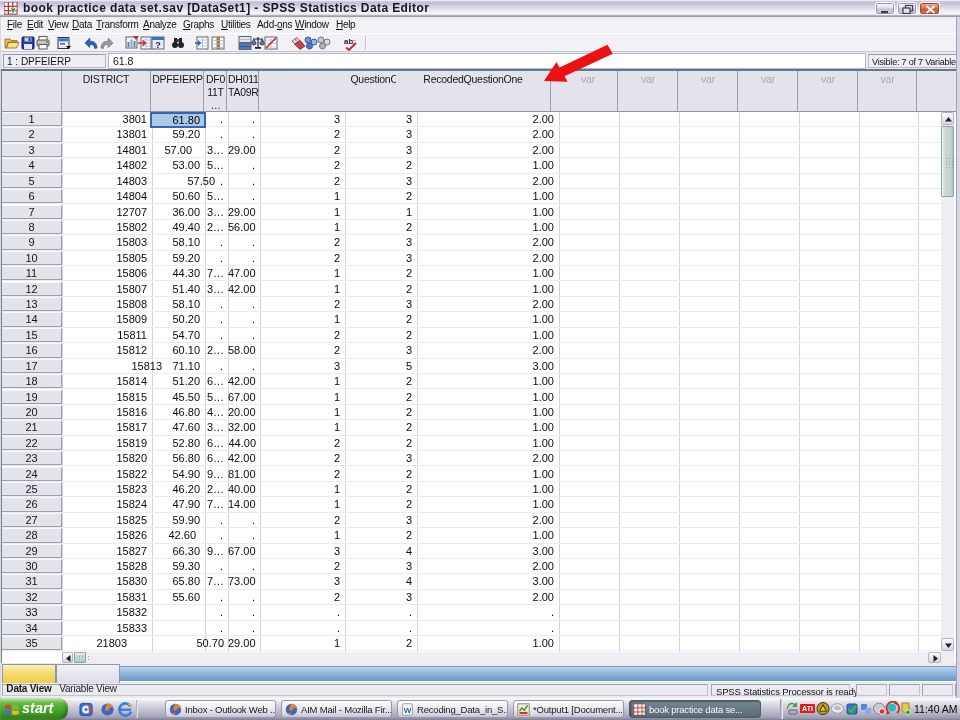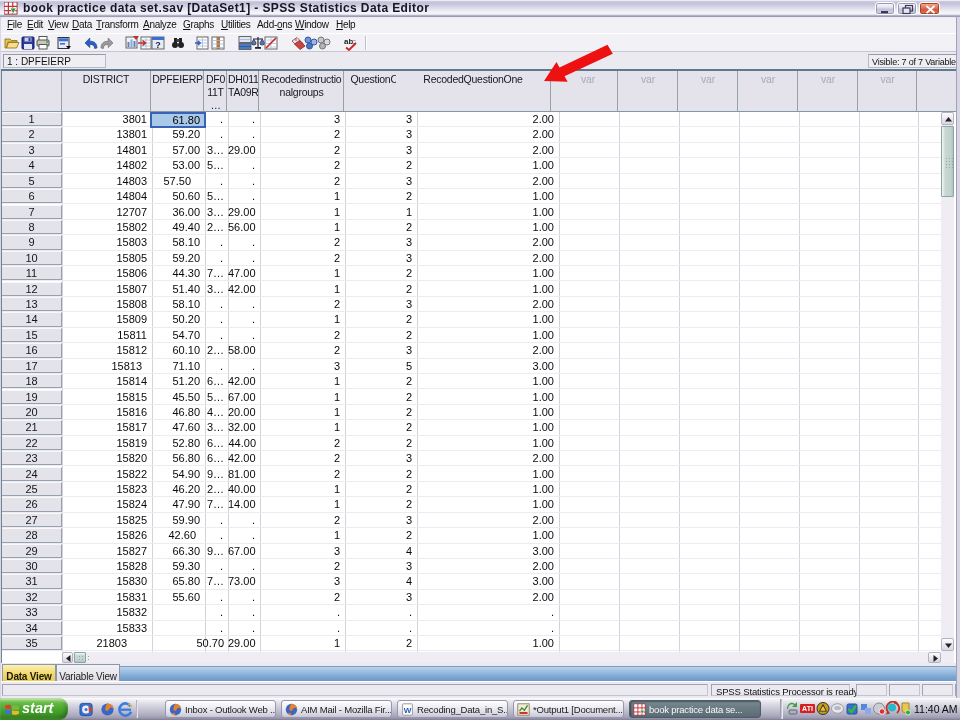--- a/index.html
+++ b/index.html
@@ -58,21 +58,21 @@
  background:linear-gradient(90deg,#F2F6F5,#C7D7D2 30%,#C2D3CE 80%,#AEC2BD);border:1px solid #8BA4A6;border-radius:1px}
 #hsb {position:absolute;left:62px;top:582.5px;width:879px;height:11px;background:#EFEDF3}
 #hthumb {position:absolute;left:12px;top:0;width:12px;height:11px;
  background:linear-gradient(180deg,#F2F6F5,#C7D7D2 30%,#C2D3CE 80%,#AEC2BD);border:1px solid #8BA4A6;border-radius:1px}
 .grip {position:absolute;background:radial-gradient(circle,#8FA8A2 28%,transparent 30%) 0 0/3px 3px}
 
 
 #tabrow {position:absolute;left:0;top:663px;width:960px;height:18px;background:#ECEAF1}
 #tabstrip {position:absolute;left:120px;top:3px;width:838px;height:15px;
  background:linear-gradient(180deg,#BAD2EB 0%,#97BBDF 40%,#7AA3D0 75%,#6E99C8 100%);border-top:1px solid #7E9CBF}
-.tab {position:absolute;top:1px;height:17px;font-size:10px;letter-spacing:-0.2px;white-space:nowrap;text-align:center;border:1px solid #8A98A8;border-bottom:none;padding-top:6px}
+.tab {position:absolute;top:1px;height:17px;font-size:10px;letter-spacing:-0.2px;white-space:nowrap;text-align:center;border:1px solid #8A98A8;border-bottom:none;padding-top:18px}
 #tab1 {left:2px;width:54px;background:linear-gradient(180deg,#FBF0B8 0%,#F3D868 55%,#EFCE4E 100%);font-weight:bold;color:#1A1A10;z-index:3}
 #tab2 {left:56px;width:64px;background:linear-gradient(180deg,#F2F1F6,#DEDDE6);color:#222;z-index:2}
 
 
 #status {position:absolute;left:0;top:681px;width:960px;height:16px;background:#ECEAF1;border-top:1px solid #FFF}
 .sbox {position:absolute;top:2px;height:12px;border:1px solid #C4C3D0;border-top-color:#A3A2B4;border-left-color:#A3A2B4;background:#ECEAF1}
 #status .msg {font-size:9.5px;letter-spacing:-0.15px;color:#111;padding:1px 0 0 4px;white-space:nowrap}
 
 
 #task {position:absolute;left:0;top:698px;width:960px;height:22px;
@@ -234,32 +234,32 @@
 <svg class="ti" style="left:342px" width="16" height="16" viewBox="0 0 16 16">
         <text x="1" y="9" font-size="8" fill="#222" font-family="sans-serif" font-weight="bold">ab</text>
         <text x="9" y="9" font-size="8" fill="#888" font-family="sans-serif">c</text>
         <path d="M3 12.5 L6 15 L13 8" stroke="#CC2222" stroke-width="1.8" fill="none"></path>
       </svg>
   <div id="tsep"></div>
  </div>
 
  <div id="refbar">
   <div id="refbox">1 : DPFEIERP</div>
+  <div id="editbox">61.8</div>
   <div id="visbox">Visible: 7 of 7 Variables</div>
  </div>
 
  <div id="grid">
   <div class="topline"></div>
   <div id="ghead">
    <div class="corner"></div>
 <div class="hc " style="left:62px;width:89px">DISTRICT</div>
 <div class="hc " style="left:152px;width:52px">DPFEIERP</div>
 <div class="hc " style="left:205px;width:22px">DF0<br>11T<br>…</div>
 <div class="hc " style="left:228px;width:31px">DH011<br>TA09R</div>
-<div class="hc " style="left:260px;width:84px">Recodedinstructio<br>nalgroups</div>
 <div class="hc " style="left:345px;width:71px">QuestionOne</div>
 <div class="hc " style="left:396px;width:155px">RecodedQuestionOne</div>
 <div class="hc v" style="left:559px;width:59px">var</div>
 <div class="hc v" style="left:619px;width:59px">var</div>
 <div class="hc v" style="left:679px;width:59px">var</div>
 <div class="hc v" style="left:739px;width:59px">var</div>
 <div class="hc v" style="left:799px;width:59px">var</div>
 <div class="hc v" style="left:859px;width:58px">var</div>
 <div class="hc v nb" style="left:918px;width:22px"></div>
   </div>
@@ -295,41 +295,41 @@
           <span class="c" style="left:152px;width:48px">59.20</span>
           <span class="c" style="left:205px;width:18px">.</span>
           <span class="c" style="left:228px;width:27px">.</span>
           <span class="c" style="left:260px;width:80px">2</span>
           <span class="c" style="left:345px;width:67px">3</span>
           <span class="c" style="left:417px;width:137px">2.00</span>
         </div>
 <div class="row" style="top:30.8px">
           <div class="rn" style="top:0">3</div>
           <span class="c" style="left:62px;width:85px">14801</span>
-          <span class="c" style="left:152px;width:48px">57.00</span>
+          <span class="c" style="left:152px;width:40px">57.00</span>
           <span class="c l" style="left:207px;width:19px">3…</span>
           <span class="c" style="left:228px;width:27px">29.00</span>
           <span class="c" style="left:260px;width:80px">2</span>
           <span class="c" style="left:345px;width:67px">3</span>
           <span class="c" style="left:417px;width:137px">2.00</span>
         </div>
 <div class="row" style="top:46.2px">
           <div class="rn" style="top:0">4</div>
           <span class="c" style="left:62px;width:85px">14802</span>
           <span class="c" style="left:152px;width:48px">53.00</span>
           <span class="c l" style="left:207px;width:19px">5…</span>
           <span class="c" style="left:228px;width:27px">.</span>
           <span class="c" style="left:260px;width:80px">2</span>
           <span class="c" style="left:345px;width:67px">2</span>
           <span class="c" style="left:417px;width:137px">1.00</span>
         </div>
 <div class="row" style="top:61.7px">
           <div class="rn" style="top:0">5</div>
           <span class="c" style="left:62px;width:85px">14803</span>
-          <span class="c" style="left:152px;width:39px">57.50</span>
+          <span class="c" style="left:152px;width:63px">57.50</span>
           <span class="c" style="left:205px;width:18px">.</span>
           <span class="c" style="left:228px;width:27px">.</span>
           <span class="c" style="left:260px;width:80px">2</span>
           <span class="c" style="left:345px;width:67px">3</span>
           <span class="c" style="left:417px;width:137px">2.00</span>
         </div>
 <div class="row" style="top:77.1px">
           <div class="rn" style="top:0">6</div>
           <span class="c" style="left:62px;width:85px">14804</span>
           <span class="c" style="left:152px;width:48px">50.60</span>
@@ -434,21 +434,21 @@
           <span class="c" style="left:62px;width:85px">15812</span>
           <span class="c" style="left:152px;width:48px">60.10</span>
           <span class="c l" style="left:207px;width:19px">2…</span>
           <span class="c" style="left:228px;width:27px">58.00</span>
           <span class="c" style="left:260px;width:80px">2</span>
           <span class="c" style="left:345px;width:67px">3</span>
           <span class="c" style="left:417px;width:137px">2.00</span>
         </div>
 <div class="row" style="top:246.6px">
           <div class="rn" style="top:0">17</div>
-          <span class="c" style="left:50px;width:92px">15813</span>
+          <span class="c" style="left:62px;width:100px">15813</span>
           <span class="c" style="left:152px;width:48px">71.10</span>
           <span class="c" style="left:205px;width:18px">.</span>
           <span class="c" style="left:228px;width:27px">.</span>
           <span class="c" style="left:260px;width:80px">3</span>
           <span class="c" style="left:345px;width:67px">5</span>
           <span class="c" style="left:417px;width:137px">3.00</span>
         </div>
 <div class="row" style="top:262.0px">
           <div class="rn" style="top:0">18</div>
           <span class="c" style="left:62px;width:85px">15814</span>

